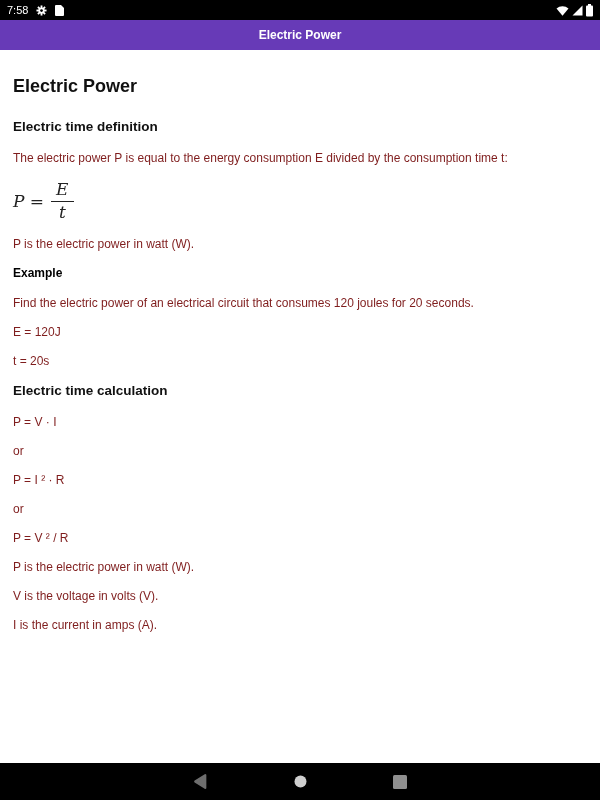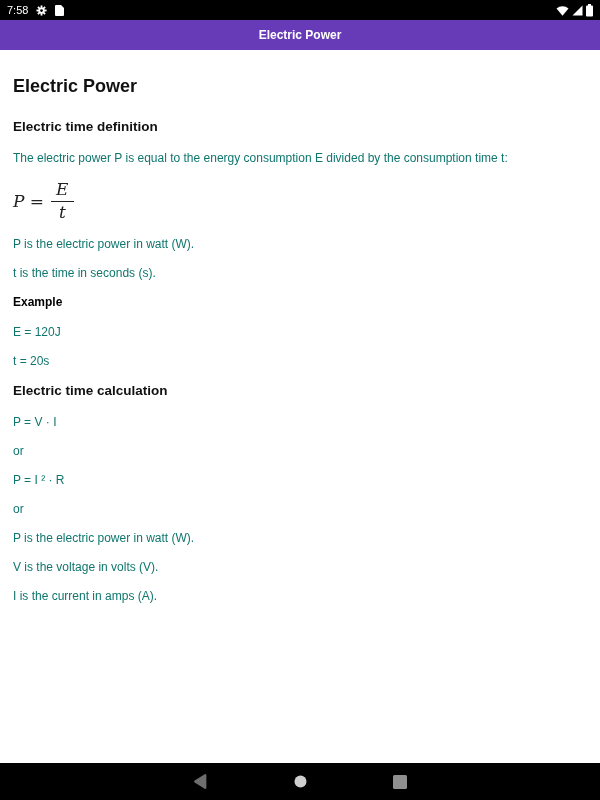--- a/index.html
+++ b/index.html
@@ -38,21 +38,21 @@
   }
   h2.section-heading {
     font-size: 13.5px; line-height: 16px; font-weight: bold;
     color: #111; margin: 15px 0 16px;
   }
   h3.sub-heading {
     font-size: 12px; line-height: 14px; font-weight: bold;
     color: #000000; margin: 15px 0 16px;
   }
   p.para {
-    font-size: 12px; line-height: 14px; margin: 0 0 15px; color: #0f766e;
+    font-size: 12px; line-height: 14px; margin: 0 0 15px; color: #7f1d1d;
   }
   p.math { }
 
   
   .formula {
     display: flex; align-items: center; margin: 2px 0 15px;
     font-family: "DejaVu Serif", serif; font-style: italic;
     font-size: 17px; color: #222;
   }
   .f-lhs { margin-right: 7px; }
@@ -125,31 +125,32 @@
 
     <div class="formula">
       <span class="f-lhs">P =</span>
       <span class="frac">
         <span class="f-num">E</span>
         <span class="f-den">t</span>
       </span>
     </div>
 
     <p class="para">P is the electric power in watt (W).</p>
-    <p class="para">t is the time in seconds (s).</p>
 
     <h3 class="sub-heading">Example</h3>
+    <p class="para">Find the electric power of an electrical circuit that consumes 120 joules for 20 seconds.</p>
     <p class="para math">E = 120J</p>
     <p class="para math">t = 20s</p>
 
     <h2 class="section-heading">Electric time calculation</h2>
     <p class="para math">P = V · I</p>
     <p class="para">or</p>
     <p class="para math">P = I ² · R</p>
     <p class="para">or</p>
+    <p class="para math">P = V ² / R</p>
 
     <p class="para">P is the electric power in watt (W).</p>
     <p class="para">V is the voltage in volts (V).</p>
     <p class="para">I is the current in amps (A).</p>
 
   </div>
 
   <div class="nav-bar">
     <span class="nav-btn">
       <svg width="17" height="17" viewBox="0 0 16 16">

